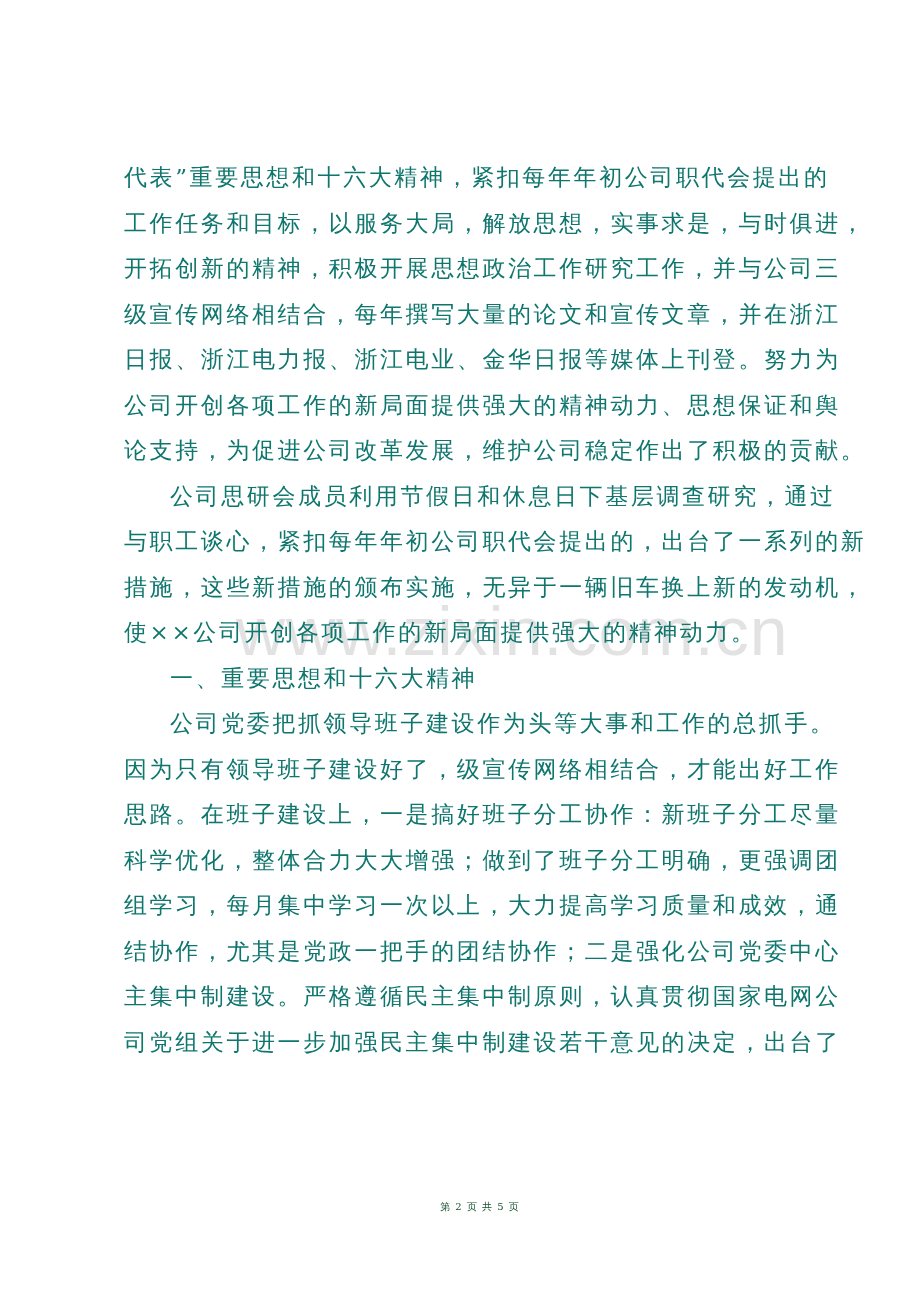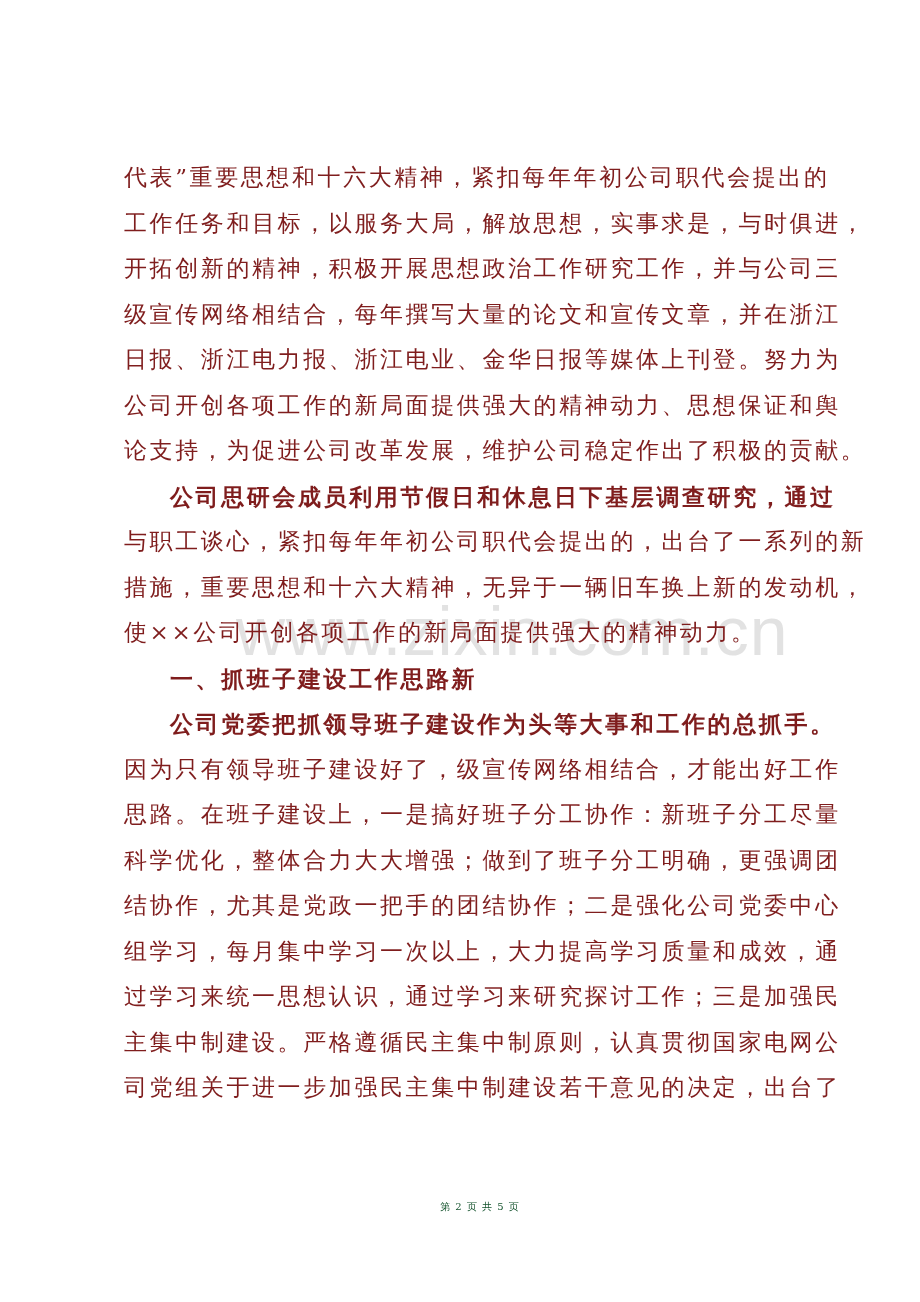--- a/index.html
+++ b/index.html
@@ -28,25 +28,24 @@
       left: 124px;
       top: 155px;
       width: 690px;
     }
     .line {
       height: 45.5px;
       line-height: 45.5px;
       font-size: 23px;
       white-space: nowrap;
       letter-spacing: 2.6px;
-      color: #7f1d1d;
+      color: #0f766e;
     }
     .line.indent {
       padding-left: 46px;
-      font-weight: bold;
     }
     .watermark {
       position: absolute;
       left: 236px;
       top: 592px;
       font-family: "Liberation Sans", sans-serif;
       font-size: 68px;
       letter-spacing: 1px;
       color: rgba(190, 190, 190, 0.45);
       white-space: nowrap;
@@ -76,29 +75,28 @@
   <div class="content">
     <div class="line">代表”重要思想和十六大精神，紧扣每年年初公司职代会提出的</div>
     <div class="line">工作任务和目标，以服务大局，解放思想，实事求是，与时俱进，</div>
     <div class="line">开拓创新的精神，积极开展思想政治工作研究工作，并与公司三</div>
     <div class="line">级宣传网络相结合，每年撰写大量的论文和宣传文章，并在浙江</div>
     <div class="line">日报、浙江电力报、浙江电业、金华日报等媒体上刊登。努力为</div>
     <div class="line">公司开创各项工作的新局面提供强大的精神动力、思想保证和舆</div>
     <div class="line">论支持，为促进公司改革发展，维护公司稳定作出了积极的贡献。</div>
     <div class="line indent">公司思研会成员利用节假日和休息日下基层调查研究，通过</div>
     <div class="line">与职工谈心，紧扣每年年初公司职代会提出的，出台了一系列的新</div>
-    <div class="line">措施，重要思想和十六大精神，无异于一辆旧车换上新的发动机，</div>
+    <div class="line">措施，这些新措施的颁布实施，无异于一辆旧车换上新的发动机，</div>
     <div class="line">使××公司开创各项工作的新局面提供强大的精神动力。</div>
-    <div class="line indent">一、抓班子建设工作思路新</div>
+    <div class="line indent">一、重要思想和十六大精神</div>
     <div class="line indent">公司党委把抓领导班子建设作为头等大事和工作的总抓手。</div>
     <div class="line">因为只有领导班子建设好了，级宣传网络相结合，才能出好工作</div>
     <div class="line">思路。在班子建设上，一是搞好班子分工协作：新班子分工尽量</div>
     <div class="line">科学优化，整体合力大大增强；做到了班子分工明确，更强调团</div>
+    <div class="line">组学习，每月集中学习一次以上，大力提高学习质量和成效，通</div>
     <div class="line">结协作，尤其是党政一把手的团结协作；二是强化公司党委中心</div>
-    <div class="line">组学习，每月集中学习一次以上，大力提高学习质量和成效，通</div>
-    <div class="line">过学习来统一思想认识，通过学习来研究探讨工作；三是加强民</div>
     <div class="line">主集中制建设。严格遵循民主集中制原则，认真贯彻国家电网公</div>
     <div class="line">司党组关于进一步加强民主集中制建设若干意见的决定，出台了</div>
   </div>
 
   <div class="footer">第 2 页  共 5 页</div>
 
 </div>
 
 </body></html>

